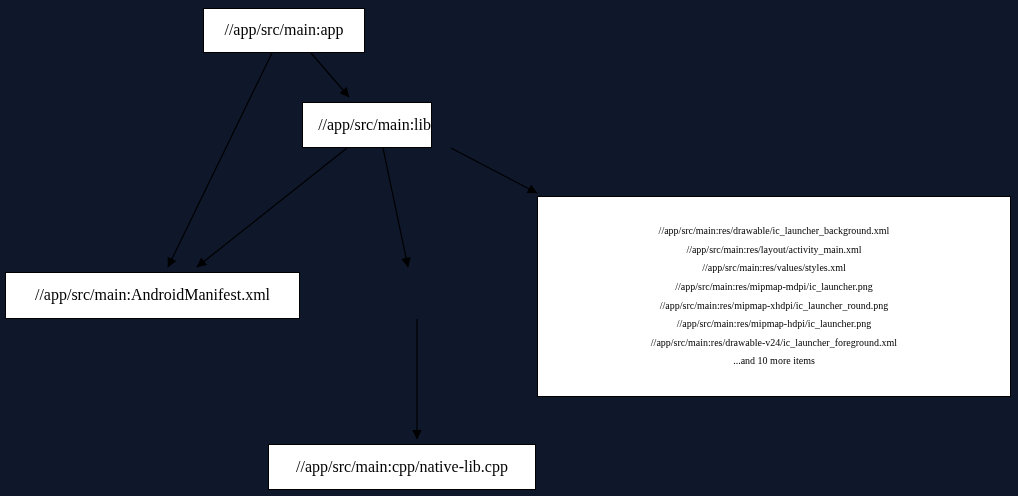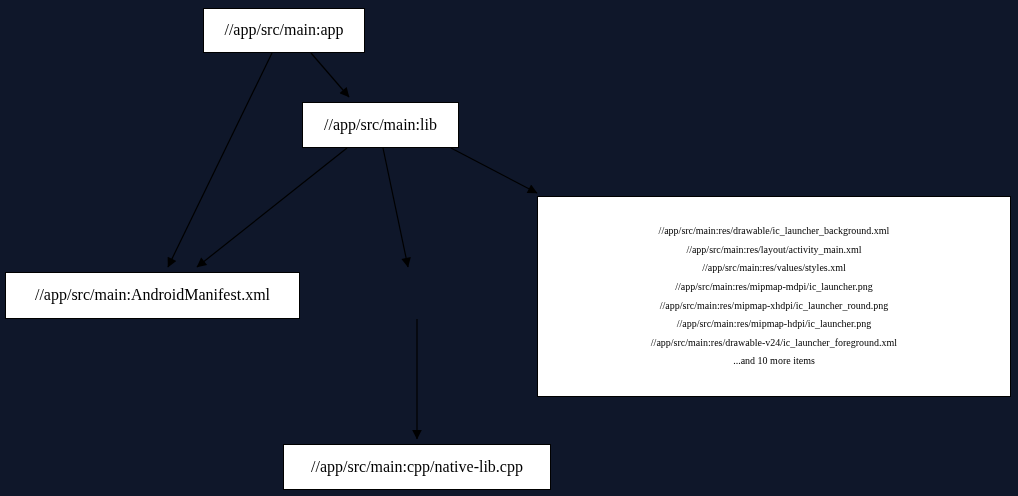--- a/index.html
+++ b/index.html
@@ -29,26 +29,26 @@
     display: flex;
     align-items: center;
     justify-content: center;
     text-align: center;
     font-size: 16px;
     line-height: 1.15;
     white-space: nowrap;
   }
 
   .node--app      { left: 203px; top: 8px;   width: 162px; height: 45px; }
-  .node--lib      { left: 302px; top: 102px; width: 157px; height: 46px; }
+  .node--lib      { left: 302px; top: 102px; width: 130px; height: 46px; justify-content: flex-end; }
   .node--manifest { left: 5px;   top: 272px; width: 295px; height: 47px; }
   .node--jni      { left: 325px; top: 272px; width: 187px; height: 47px; }
   .node--res      { left: 537px; top: 196px; width: 474px; height: 201px;
                     flex-direction: column; font-size: 10px; }
-  .node--native   { left: 283px; top: 444px; width: 268px; height: 46px; }
+  .node--native   { left: 268px; top: 444px; width: 268px; height: 46px; }
 
   .node--res .res-line { line-height: 18.6px; }
 </style>
 </head>
 <body>
 
 <div class="canvas">
 
   <svg class="edges" viewBox="0 0 1018 496" xmlns="http://www.w3.org/2000/svg">
     <defs>

